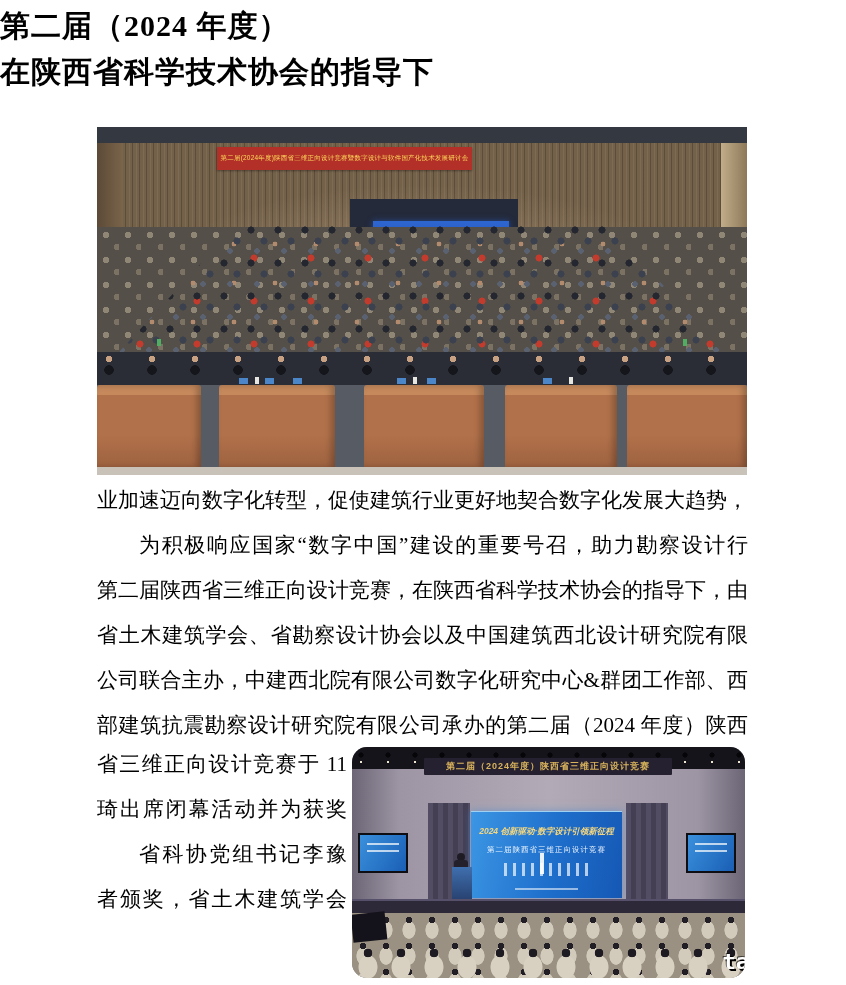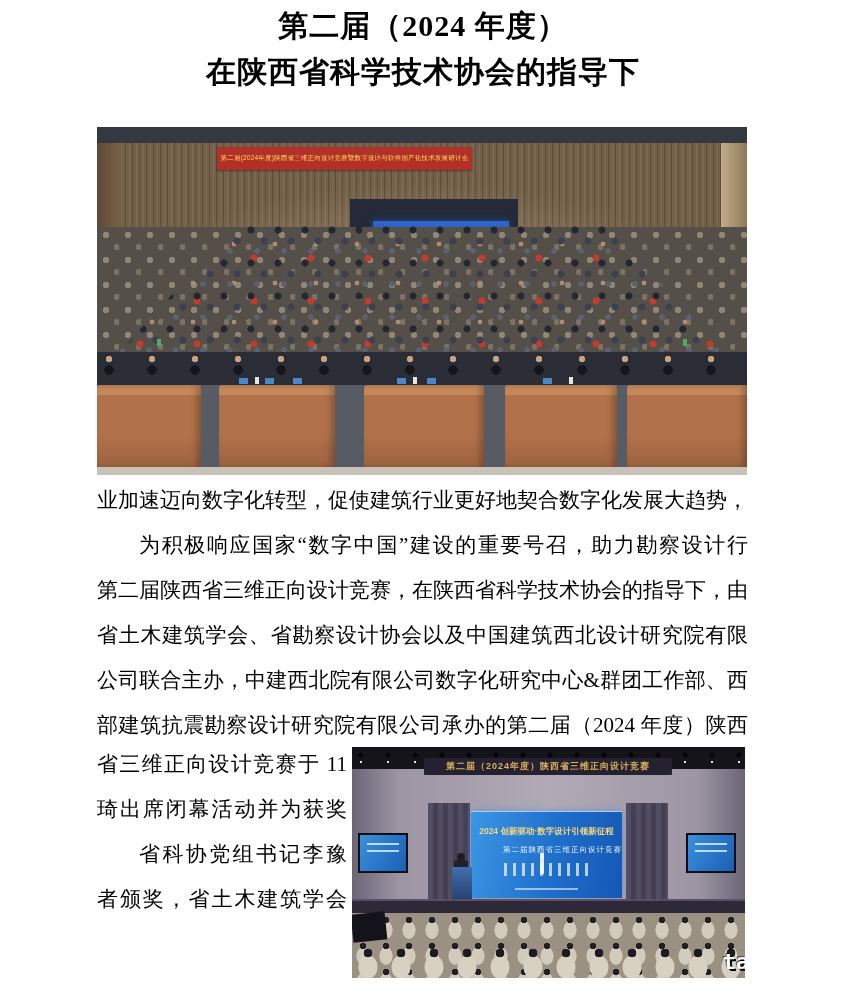--- a/index.html
+++ b/index.html
@@ -1,20 +1,20 @@
 <!DOCTYPE html>
 <html><head>
 <meta charset="utf-8">
 <style>
   html,body{margin:0;padding:0;background:#ffffff;}
   .page{position:relative;width:846px;height:985px;background:#fff;overflow:hidden;
         font-family:"Liberation Serif","DejaVu Serif",serif;color:#000;}
 
   
-  .title{position:absolute;left:0;right:0;text-align:center;font-weight:bold;
+  .title{position:absolute;left:0;right:0;text-align:left;font-weight:bold;
          font-size:30px;line-height:46px;letter-spacing:1px;}
   .title1{top:3px;}
   .title2{top:49px;}
 
   
   .para{position:absolute;font-size:21px;}
   .para1{left:97px;top:478px;width:651px;}
   .wrapcol{left:97px;top:742px;width:250px;}
   .tline{height:45px;line-height:45px;overflow:hidden;
          text-align:justify;text-align-last:justify;}
@@ -69,43 +69,43 @@
   .desk{position:absolute;top:258px;height:83px;border-radius:3px 3px 0 0;
     background:linear-gradient(180deg,#c5895c 0 10px,#b1714a 10px 60%,#9e6240);
     box-shadow:inset -4px 0 6px rgba(0,0,0,.25);}
   .d1{left:0;width:104px;} .d2{left:122px;width:116px;} .d3{left:267px;width:120px;}
   .d4{left:408px;width:112px;} .d5{left:530px;width:120px;}
   .tag{position:absolute;top:251px;width:9px;height:6px;background:#4a86c8;}
   .cup{position:absolute;top:250px;width:4px;height:7px;background:#e8e6e0;}
 
   
   .photo2{position:absolute;left:352px;top:747px;width:393px;height:231px;
-          overflow:hidden;background:#8c8492;}
+          overflow:hidden;background:#8c8492;border-radius:15px;}
   .p2-wall{position:absolute;left:0;top:22px;width:100%;height:130px;
     background:linear-gradient(90deg,#6b6575 0,#9d95a4 12%,#b2aab6 50%,#9d95a4 88%,#6b6575 100%);}
   .p2-ceiling{position:absolute;left:0;top:0;width:100%;height:22px;background-color:#16141b;
     background-image:
       radial-gradient(circle 2px at 9px 15px, #efe6d2 60%, rgba(0,0,0,0) 72%),
       radial-gradient(circle 3.5px at 9px 8px, #060609 70%, rgba(0,0,0,0) 78%);
     background-size:27px 22px;}
   .p2-banner{position:absolute;left:72px;top:11px;width:248px;height:17px;background:#262130;
     display:flex;align-items:center;justify-content:center;border-radius:1px;}
   .p2-banner span{color:#d9b35c;font-size:9px;letter-spacing:1px;white-space:nowrap;
     font-family:"Liberation Sans",sans-serif;font-weight:bold;}
   .p2-curtain{position:absolute;top:56px;width:42px;height:98px;
     background:repeating-linear-gradient(90deg,#534d64 0 5px,#453f54 5px 10px);}
   .p2-curtainL{left:76px;} .p2-curtainR{left:274px;}
   .p2-screen{position:absolute;left:119px;top:64px;width:151px;height:86px;
     background:linear-gradient(100deg,#3c96e4 0%,#1e6ecb 55%,#1558b4 100%);
     border-top:1px solid #9fd2f2;box-shadow:0 0 8px rgba(60,140,220,.5);}
   .p2-s1{position:absolute;left:0;top:14px;width:100%;text-align:center;color:#f5d77e;
-    font-size:8.5px;font-weight:bold;white-space:nowrap;
+    font-size:8.5px;font-weight:bold;font-style:italic;white-space:nowrap;
     font-family:"Liberation Sans",sans-serif;}
   .p2-s2{position:absolute;left:0;top:33px;width:100%;text-align:center;color:#eef6ff;
-    font-size:7.5px;letter-spacing:1px;white-space:nowrap;font-family:Liberation Sans, sans-serif;margin-left:16px;}
+    font-size:7.5px;letter-spacing:1px;white-space:nowrap;font-family:Liberation Sans, sans-serif;}
   .p2-skyline{position:absolute;left:22%;bottom:22px;width:56%;height:13px;opacity:.85;
     background:repeating-linear-gradient(90deg, rgba(255,255,255,.8) 0 3px,
                rgba(255,255,255,0) 3px 9px);}
   .p2-tower{position:absolute;left:46%;bottom:24px;width:4px;height:21px;
     background:rgba(255,255,255,.9);}
   .p2-date{position:absolute;left:29%;bottom:8px;width:42%;height:2px;
     background:rgba(255,255,255,.55);}
   .p2-side{position:absolute;top:86px;width:50px;height:40px;background:#0d0d12;padding:2px;
     box-sizing:border-box;}
   .p2-sideL{left:6px;} .p2-sideR{left:334px;}

